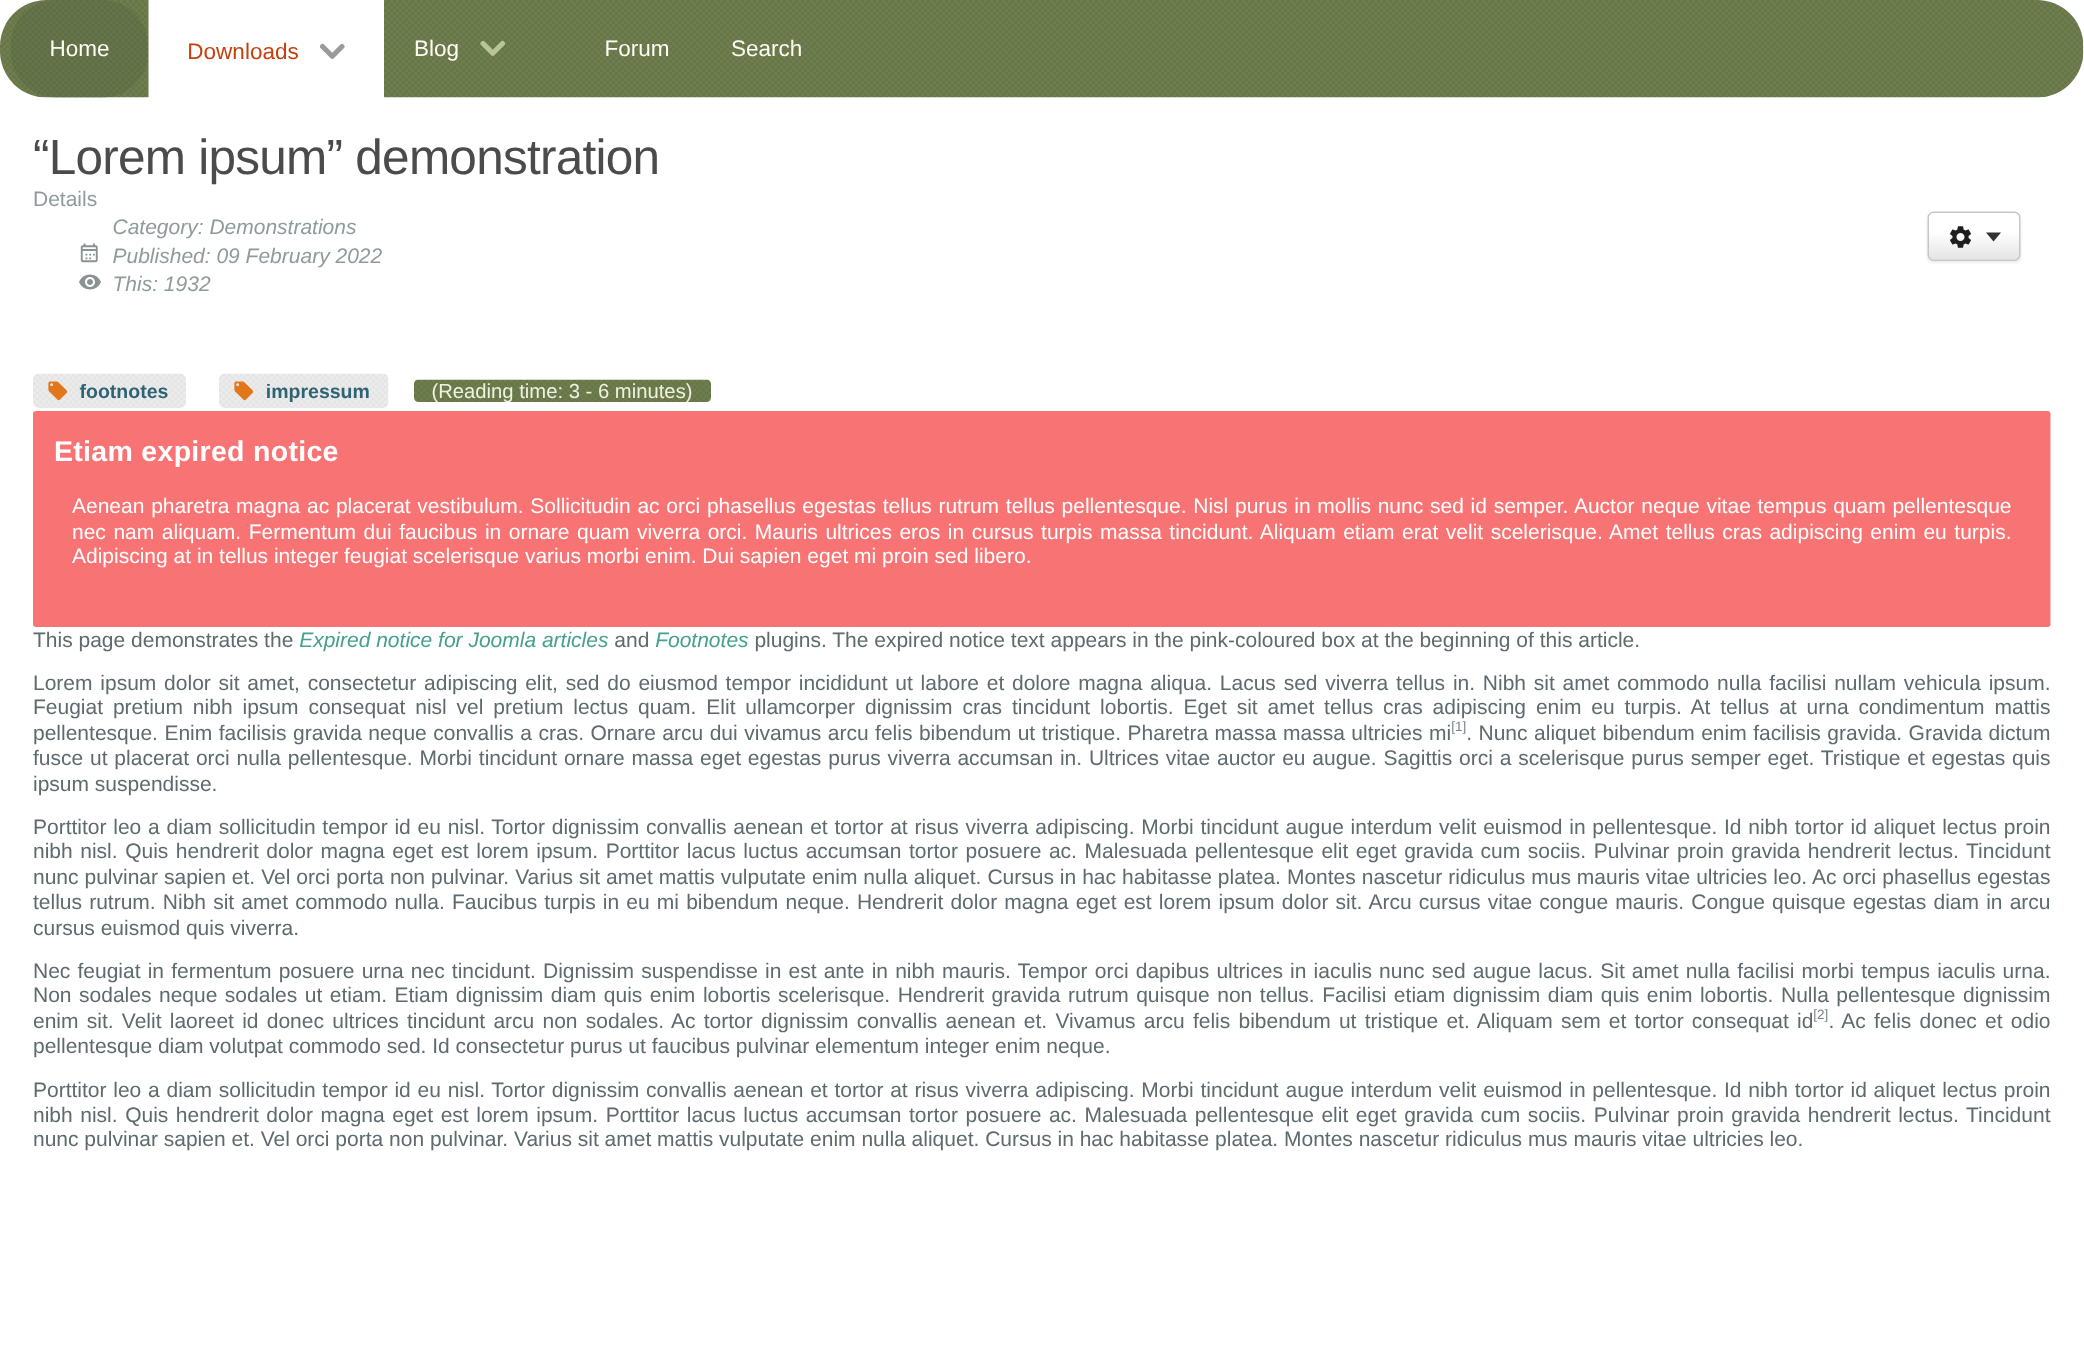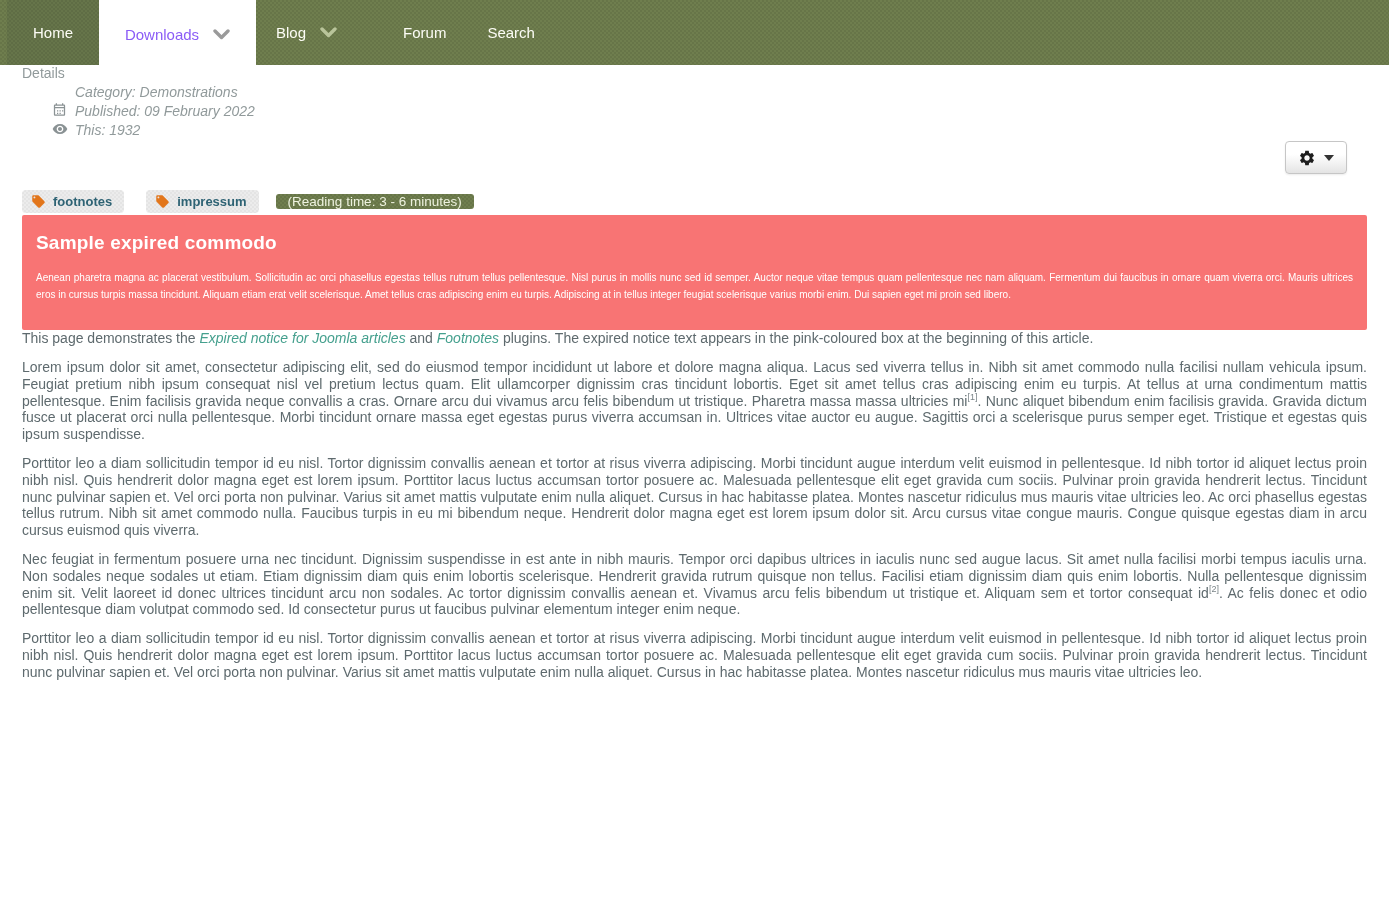--- a/index.html
+++ b/index.html
@@ -10,31 +10,31 @@
   }
   
   .navbar{
     position:relative;height:65px;background-color:#6f7e4e;
     display:flex;align-items:stretch;
   }
   .checker{
     background-image:
       linear-gradient(45deg, rgba(0,0,0,.07) 25%, transparent 25%, transparent 75%, rgba(0,0,0,.07) 75%),
       linear-gradient(45deg, rgba(0,0,0,.07) 25%, transparent 25%, transparent 75%, rgba(0,0,0,.07) 75%);
-    background-size:4px 4px;background-position:0 0,2px 2px;
+    background-size:4px 4px;background-position:0 0,2px 2px;border-radius:31px;
   }
   .nav-item{
     display:flex;align-items:center;gap:14px;
     color:#fdfdf6;font-size:15px;cursor:pointer;white-space:nowrap;
   }
   .nav-home{
     margin-left:7px;padding:0 26px;background-color:#66754a;
   }
   .nav-tab-active{
-    width:157px;justify-content:center;background:#ffffff;color:#8b5cf6;
+    width:157px;justify-content:center;background:#ffffff;color:#c2410c;
     height:68px;align-self:flex-start;z-index:2;
   }
   .nav-blog{padding:0 20px;margin-left:0;}
   .nav-forum{padding:12px 24px;margin-left:22px;}
   .nav-search{padding:0 10px;margin-left:7px;}
   .chev{display:inline-flex;align-items:center;}
   
   .content{padding:0 22px;}
   h1.page-title{
     margin:21px 0 0 0;font-size:33px;font-weight:400;color:#4b4b4b;letter-spacing:-0.5px;
@@ -67,21 +67,21 @@
   .reading-badge{
     display:inline-flex;align-items:center;background-color:#6f7e4e;
     color:#eef2df;font-size:13.5px;padding:0 12px;border-radius:3px;margin-left:-5px;
   }
   
   .notice{
     margin-top:2px;background:#f87474;border-radius:2px;color:#ffffff;
     padding:17px 14px 27px 14px;
   }
   .notice h2{margin:0 0 16px 0;font-size:19px;font-weight:600;letter-spacing:.2px;}
-  .notice p{margin:0;font-size:10px;line-height:16.6px;text-align:justify;}
+  .notice p{margin:12px;font-size:14px;line-height:16.6px;text-align:justify;}
   
   .article-body{color:#5e6a6e;font-size:14px;line-height:16.8px;text-align:justify;}
   .article-body p{margin:0 0 12px 0;}
   .intro{margin:21px 0 27px 0;}
   a.inline-link{color:#45a08e;font-style:italic;text-decoration:none;cursor:pointer;}
   sup.footnote{font-size:9px;line-height:0;vertical-align:super;color:#7a8488;cursor:pointer;}
 </style>
 </head>
 <body>
 
@@ -117,20 +117,21 @@
   <span style="display:inline-flex;">
     <svg width="18" height="18" viewBox="0 0 24 24">
         <path fill="#1e1e1e" d="M19.14 12.94c.04-.3.06-.61.06-.94 0-.32-.02-.64-.07-.94l2.03-1.58c.18-.14.23-.41.12-.61l-1.92-3.32c-.12-.22-.37-.29-.59-.22l-2.39.96c-.5-.38-1.03-.7-1.62-.94l-.36-2.54c-.04-.24-.24-.41-.48-.41h-3.84c-.24 0-.43.17-.47.41l-.36 2.54c-.59.24-1.13.57-1.62.94l-2.39-.96c-.22-.08-.47 0-.59.22L2.74 8.87c-.12.21-.08.47.12.61l2.03 1.58c-.05.3-.09.63-.09.94s.02.64.07.94l-2.03 1.58c-.18.14-.23.41-.12.61l1.92 3.32c.12.22.37.29.59.22l2.39-.96c.5.38 1.03.7 1.62.94l.36 2.54c.05.24.24.41.48.41h3.84c.24 0 .44-.17.47-.41l.36-2.54c.59-.24 1.13-.56 1.62-.94l2.39.96c.22.08.47 0 .59-.22l1.92-3.32c.12-.22.07-.47-.12-.61l-2.01-1.58zM12 15.6c-1.98 0-3.6-1.62-3.6-3.6s1.62-3.6 3.6-3.6 3.6 1.62 3.6 3.6-1.62 3.6-3.6 3.6z"></path>
       </svg>
   </span>
   <span class="caret"></span>
 </div>
 
 <div class="content">
 
+  <h1 class="page-title">“Lorem ipsum” demonstration</h1>
 
   <div class="details">
     <div class="details-heading">Details</div>
     <ul>
       <li>
         <span class="d-icon"></span>
         <span>Category:</span>&nbsp;
         <span>Demonstrations</span>
       </li>
       <li>
@@ -170,21 +171,21 @@
           </svg>
       </span>
       <span>impressum</span>
     </span>
     <span class="reading-badge checker">
       <span>(Reading time: 3 - 6 minutes)</span>
     </span>
   </div>
 
   <div class="notice">
-    <h2>Sample expired commodo</h2>
+    <h2>Etiam expired notice</h2>
     <p>Aenean pharetra magna ac placerat vestibulum. Sollicitudin ac orci phasellus egestas tellus rutrum tellus pellentesque. Nisl purus in mollis nunc sed id semper. Auctor neque vitae tempus quam pellentesque nec nam aliquam. Fermentum dui faucibus in ornare quam viverra orci. Mauris ultrices eros in cursus turpis massa tincidunt. Aliquam etiam erat velit scelerisque. Amet tellus cras adipiscing enim eu turpis. Adipiscing at in tellus integer feugiat scelerisque varius morbi enim. Dui sapien eget mi proin sed libero.</p>
   </div>
 
   <div class="article-body">
     <p class="intro"><span>This page demonstrates the </span><a class="inline-link">Expired notice for Joomla articles</a><span> and </span><a class="inline-link">Footnotes</a><span> plugins.  The expired notice text appears in the pink-coloured box at the beginning of this article.</span></p>
 
     <p><span>Lorem ipsum dolor sit amet, consectetur adipiscing elit, sed do eiusmod tempor incididunt ut labore et dolore magna aliqua. Lacus sed viverra tellus in. Nibh sit amet commodo nulla facilisi nullam vehicula ipsum. Feugiat pretium nibh ipsum consequat nisl vel pretium lectus quam. Elit ullamcorper dignissim cras tincidunt lobortis. Eget sit amet tellus cras adipiscing enim eu turpis. At tellus at urna condimentum mattis pellentesque. Enim facilisis gravida neque convallis a cras. Ornare arcu dui vivamus arcu felis bibendum ut tristique. Pharetra massa massa ultricies mi</span><sup class="footnote">[1]</sup><span>. Nunc aliquet bibendum enim facilisis gravida. Gravida dictum fusce ut placerat orci nulla pellentesque. Morbi tincidunt ornare massa eget egestas purus viverra accumsan in. Ultrices vitae auctor eu augue. Sagittis orci a scelerisque purus semper eget. Tristique et egestas quis ipsum suspendisse.</span></p>
 
     <p>Porttitor leo a diam sollicitudin tempor id eu nisl. Tortor dignissim convallis aenean et tortor at risus viverra adipiscing. Morbi tincidunt augue interdum velit euismod in pellentesque. Id nibh tortor id aliquet lectus proin nibh nisl. Quis hendrerit dolor magna eget est lorem ipsum. Porttitor lacus luctus accumsan tortor posuere ac. Malesuada pellentesque elit eget gravida cum sociis. Pulvinar proin gravida hendrerit lectus. Tincidunt nunc pulvinar sapien et. Vel orci porta non pulvinar. Varius sit amet mattis vulputate enim nulla aliquet. Cursus in hac habitasse platea. Montes nascetur ridiculus mus mauris vitae ultricies leo. Ac orci phasellus egestas tellus rutrum. Nibh sit amet commodo nulla. Faucibus turpis in eu mi bibendum neque. Hendrerit dolor magna eget est lorem ipsum dolor sit. Arcu cursus vitae congue mauris. Congue quisque egestas diam in arcu cursus euismod quis viverra.</p>
 

